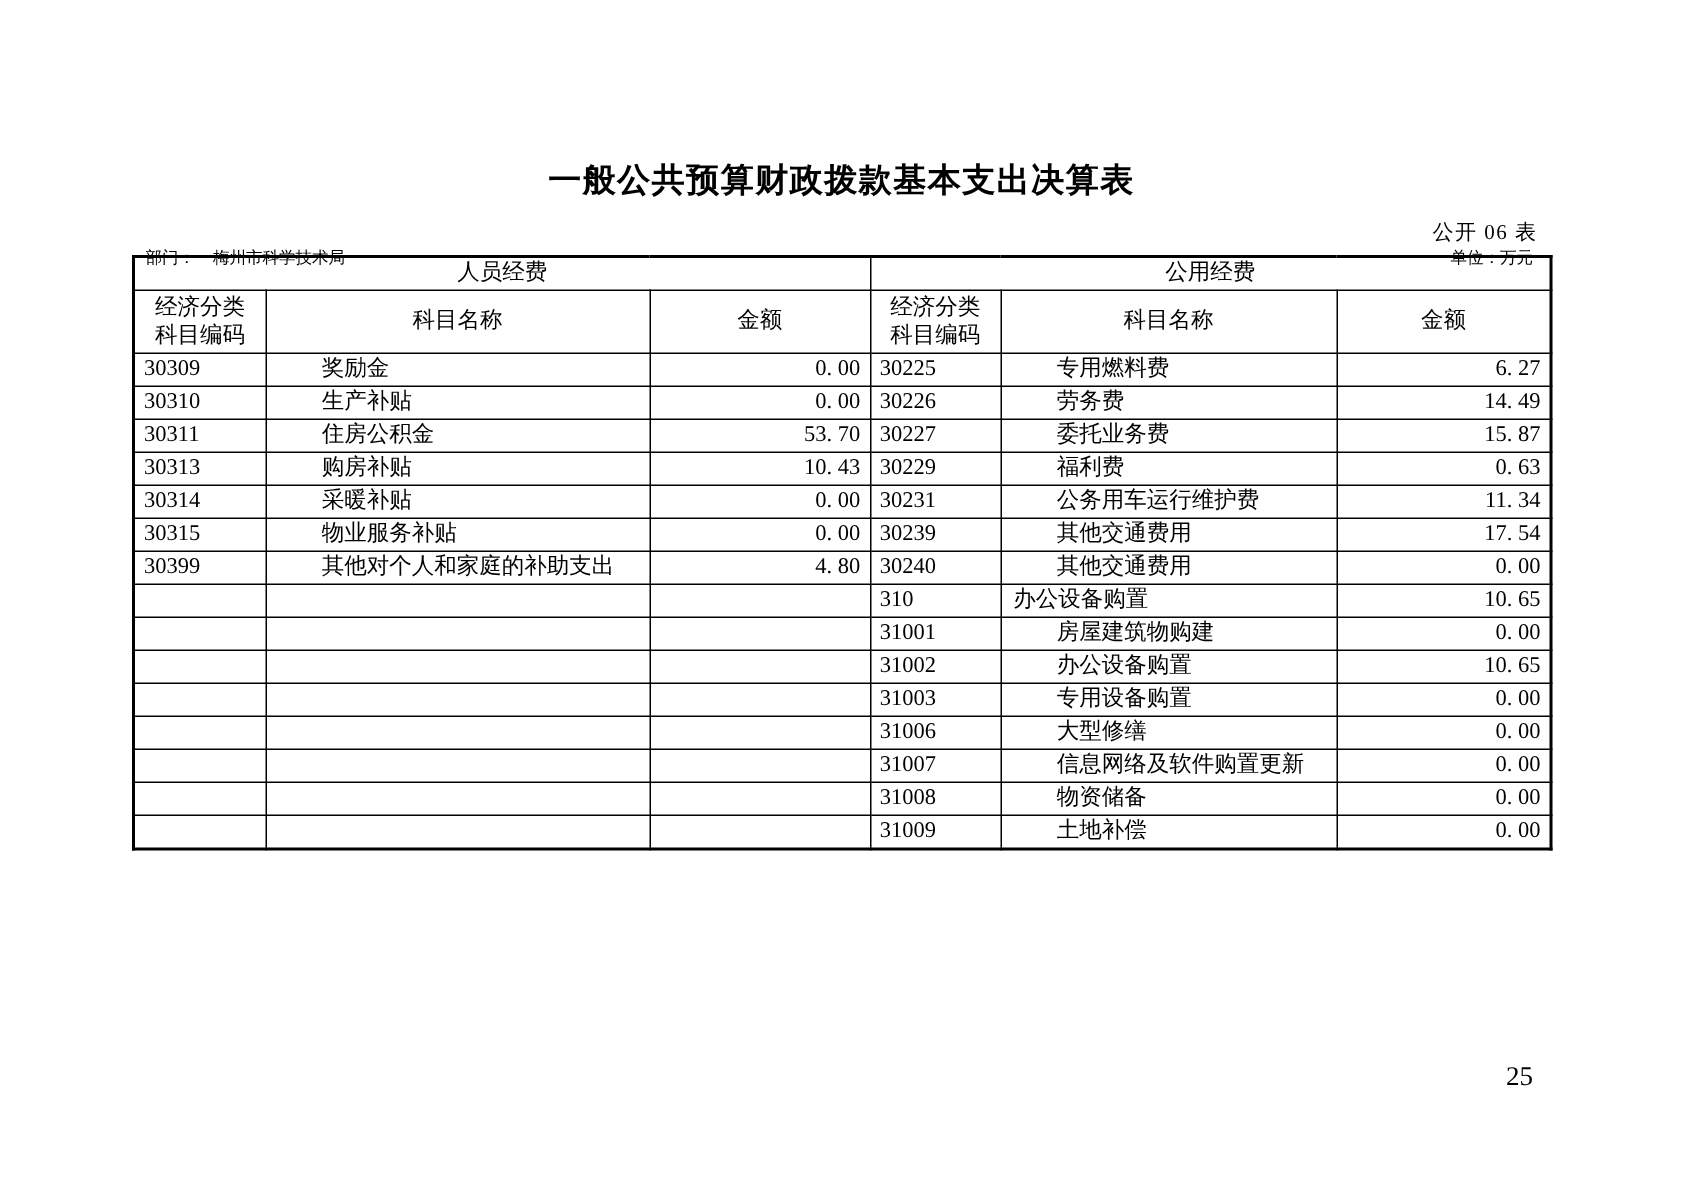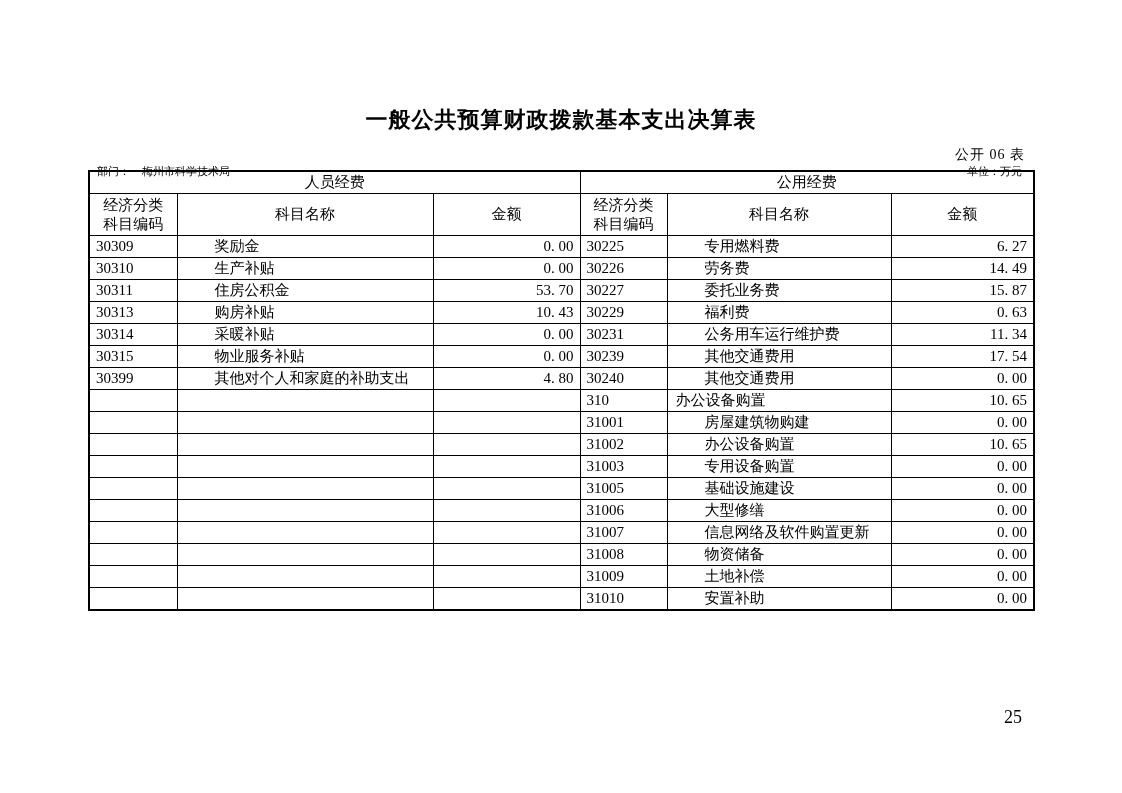--- a/index.html
+++ b/index.html
@@ -178,28 +178,20 @@
       <td class="name n2"></td>
       <td class="amt"></td>
       <td class="code mid">31003</td>
       <td class="name n2">专用设备购置</td>
       <td class="amt">0. 00</td>
     </tr>
     <tr>
       <td class="code"></td>
       <td class="name n2"></td>
       <td class="amt"></td>
-      <td class="code mid">31005</td>
-      <td class="name n2">基础设施建设</td>
-      <td class="amt">0. 00</td>
-    </tr>
-    <tr>
-      <td class="code"></td>
-      <td class="name n2"></td>
-      <td class="amt"></td>
       <td class="code mid">31006</td>
       <td class="name n2">大型修缮</td>
       <td class="amt">0. 00</td>
     </tr>
     <tr>
       <td class="code"></td>
       <td class="name n2"></td>
       <td class="amt"></td>
       <td class="code mid">31007</td>
       <td class="name n2">信息网络及软件购置更新</td>
@@ -214,24 +206,16 @@
       <td class="amt">0. 00</td>
     </tr>
     <tr>
       <td class="code"></td>
       <td class="name n2"></td>
       <td class="amt"></td>
       <td class="code mid">31009</td>
       <td class="name n2">土地补偿</td>
       <td class="amt">0. 00</td>
     </tr>
-    <tr>
-      <td class="code"></td>
-      <td class="name n2"></td>
-      <td class="amt"></td>
-      <td class="code mid">31010</td>
-      <td class="name n2">安置补助</td>
-      <td class="amt">0. 00</td>
-    </tr>
   </tbody>
 </table>
 
 <div class="page-number">25</div>
 
 </body></html>

